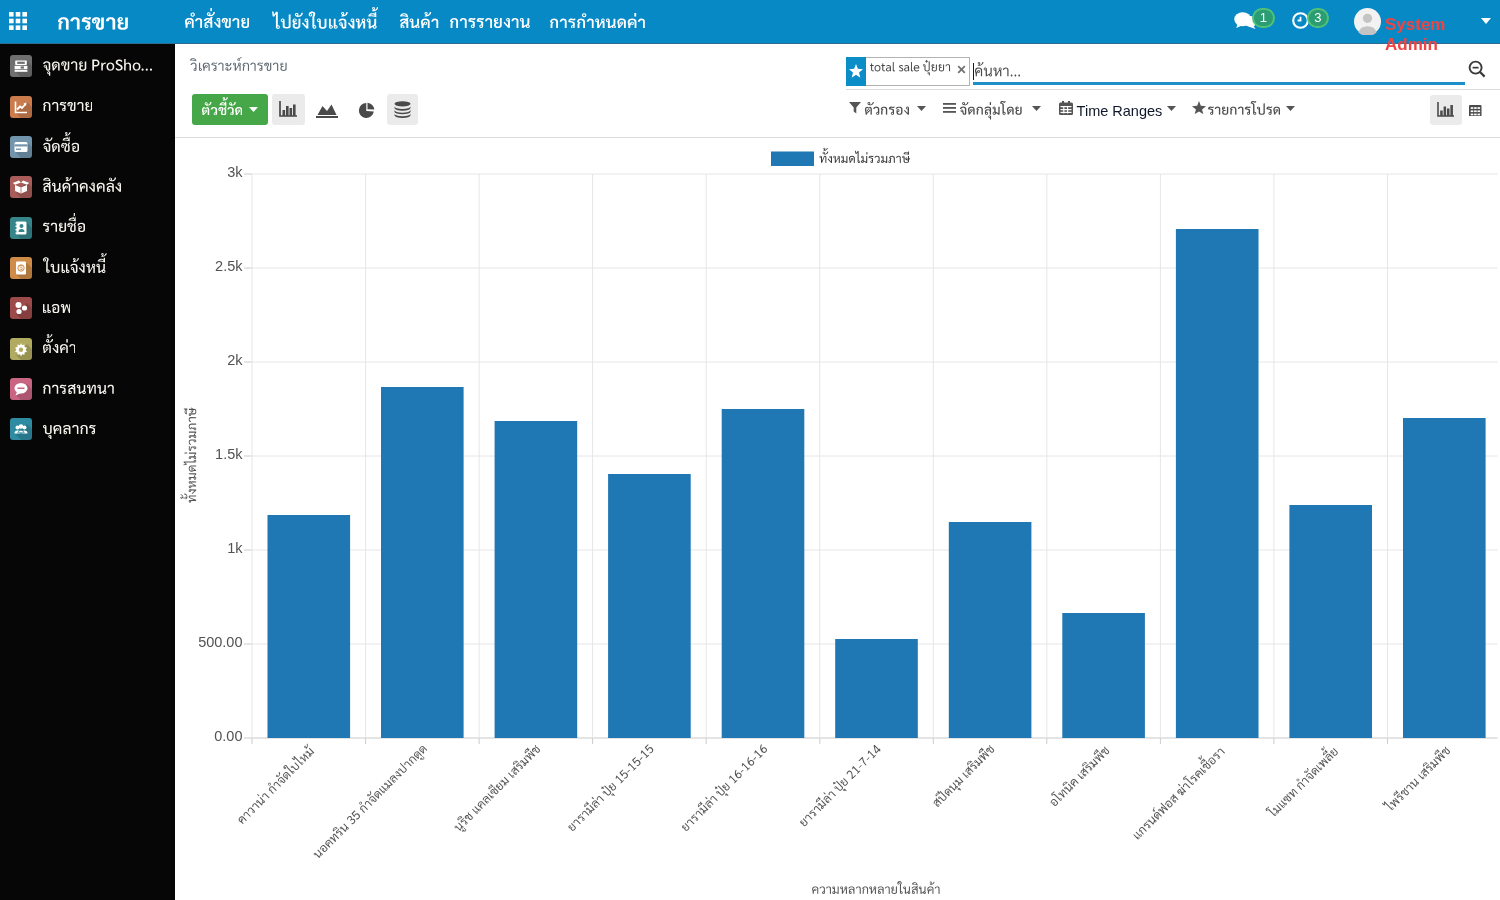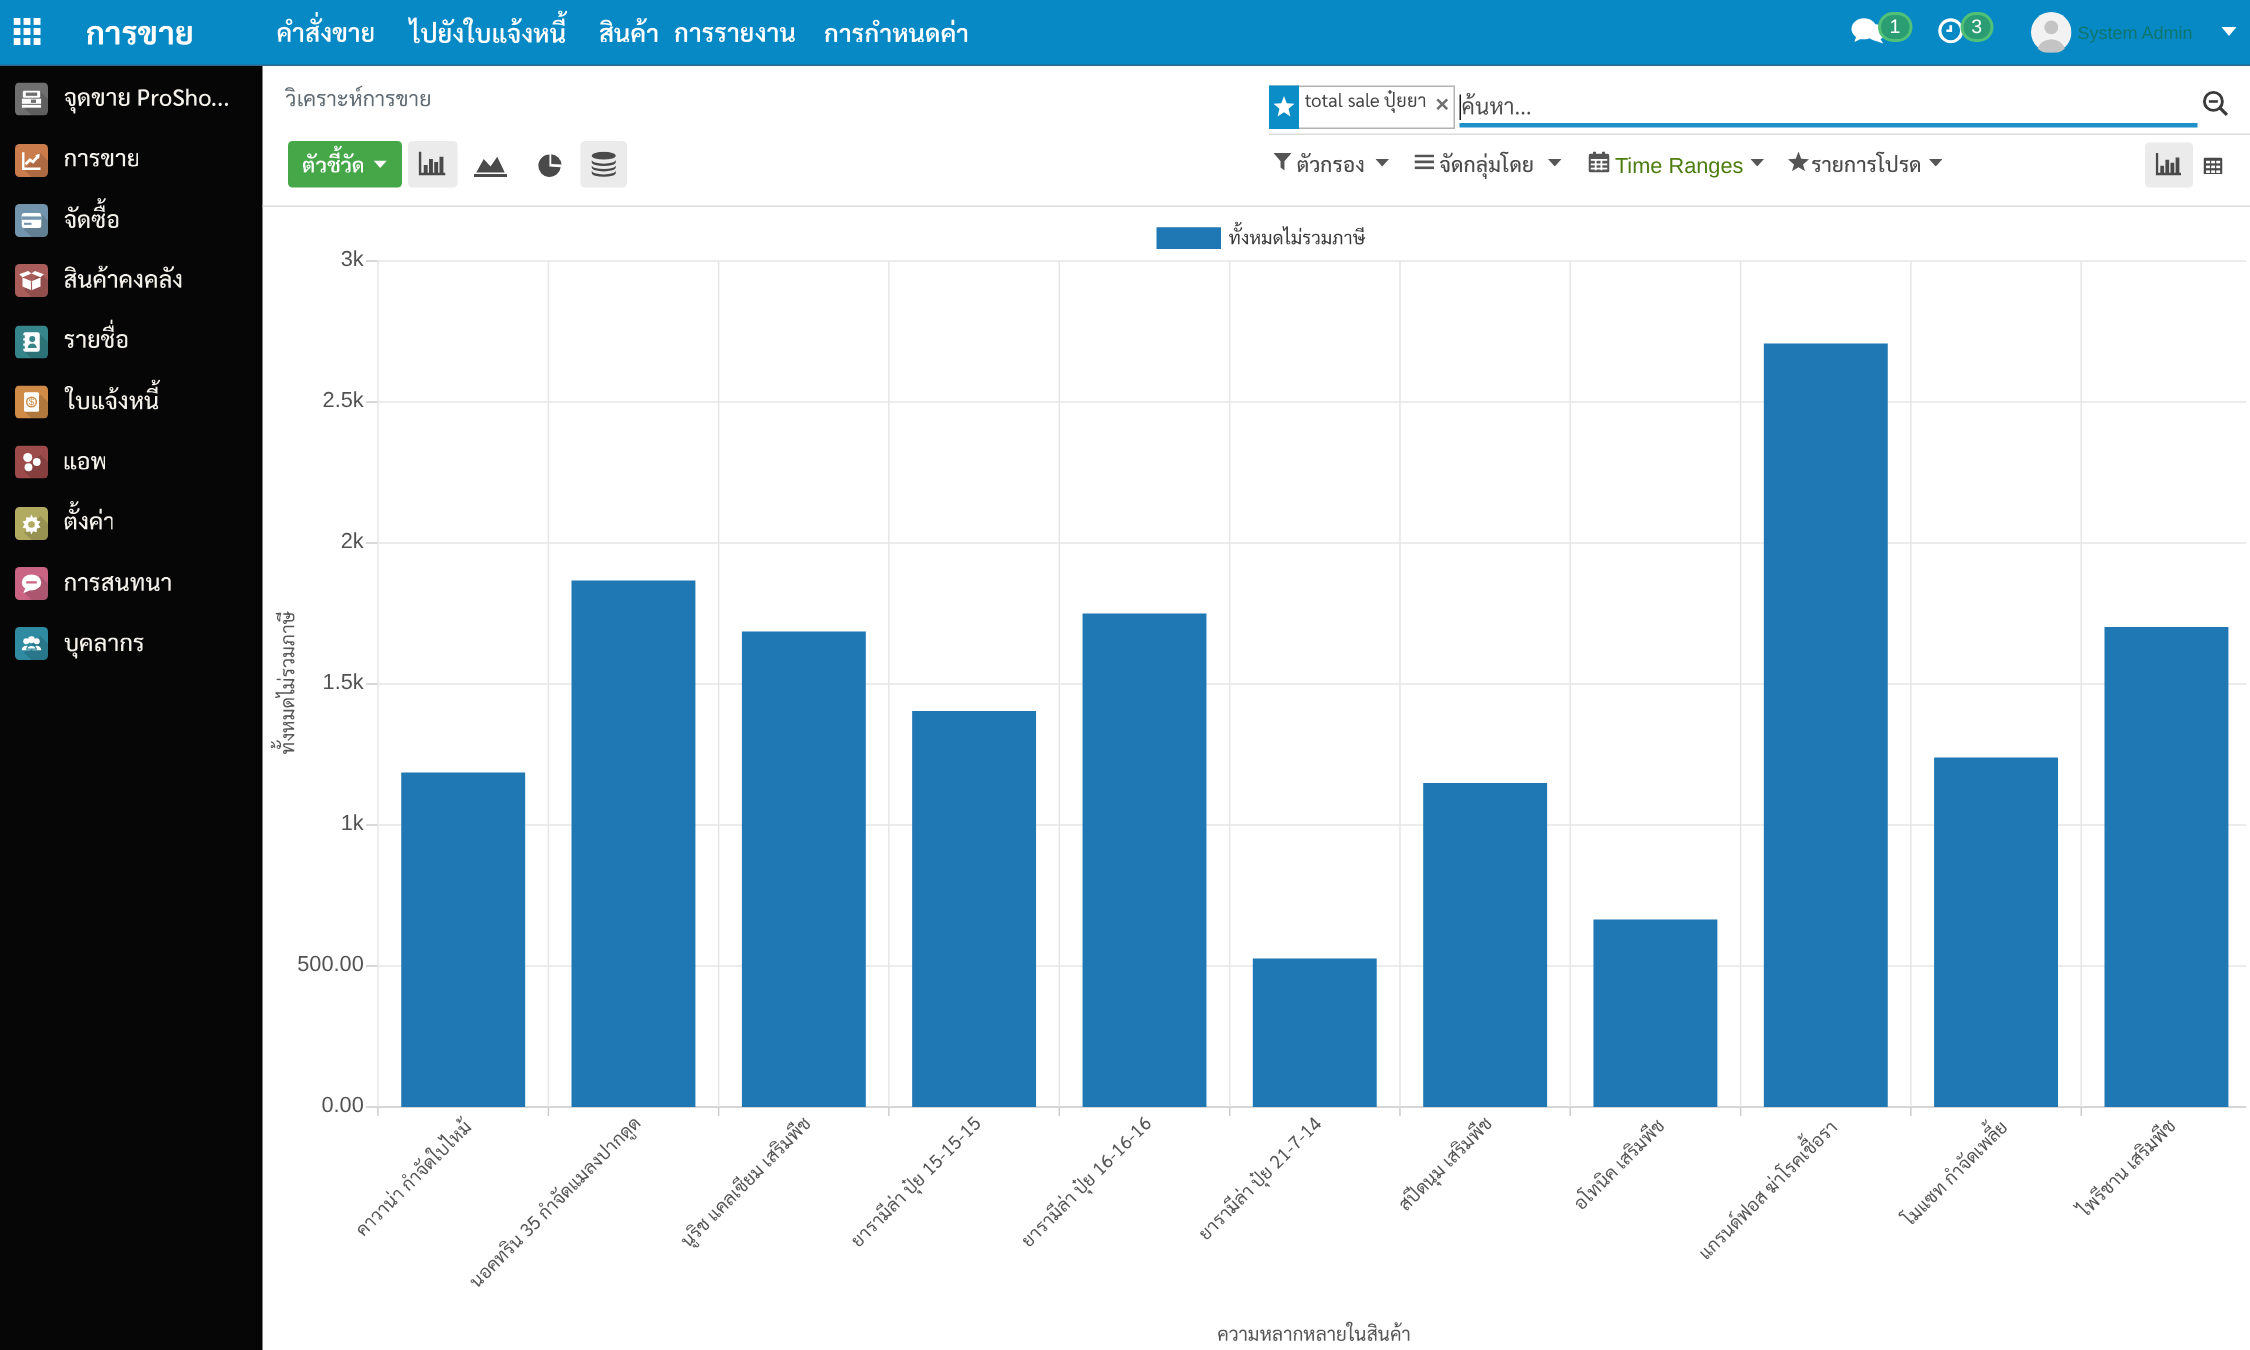--- a/index.html
+++ b/index.html
@@ -47,21 +47,21 @@
 <svg class="abs" style="left:1292px;top:12px" width="17" height="17" viewBox="0 0 17 17">
 <circle cx="8.5" cy="8.5" r="7.3" fill="none" stroke="#fff" stroke-width="2.1"></circle>
 <path d="M8.5 4.8 V8.5 H5.6" fill="none" stroke="#fff" stroke-width="1.8"></path>
     </svg>
 <div class="abs" style="left:1306.5px;top:7.5px;width:22.5px;height:20.5px;background:#2a9d72;border:2px solid #52c178;border-radius:10px;color:#fff;font-size:13px;text-align:center;line-height:16.5px">3</div>
 <svg class="abs" style="left:1354px;top:8px" width="27" height="27" viewBox="0 0 27 27">
 <circle cx="13.5" cy="13.5" r="13.5" fill="#f2f2f2"></circle>
 <circle cx="13.5" cy="10.3" r="4.6" fill="#c4c4c4"></circle>
 <path d="M4.5 24.5 a9.3 8.5 0 0 1 18 0 a13.5 13.5 0 0 1 -18 0 Z" fill="#c4c4c4"></path>
     </svg>
-<div class="abs" style="left:1385px;top:14.5px;color:#0f766e;font-size:12px;font-weight:normal">System Admin</div>
+<div class="abs" style="left:1385px;top:14.5px;color:#ef4444;font-size:17px;font-weight:bold">System Admin</div>
 <svg class="abs" style="left:1481px;top:18px" width="10" height="6" viewBox="0 0 10 6">
       <path d="M0 0 L10 0 L5 6 Z" fill="#fff"></path>
     </svg>
 <div class="abs" style="left:0;top:44px;width:175px;height:856px;background:#060606"></div>
 <svg class="abs" style="left:10px;top:55.3px" width="22" height="22" viewBox="0 0 22 22">
       <rect x="0" y="0" width="22" height="22" rx="3" fill="#6f6f6f"></rect>
       <path d="M6 17 L17 6 L22 11 L22 19 a3 3 0 0 1 -3 3 L11 22 Z" fill="rgba(0,0,0,0.14)"></path>
       <rect x="5.2" y="5.5" width="11.6" height="4.6" rx="0.8" fill="#fff"></rect>
       <rect x="7.2" y="6.7" width="7.6" height="2.2" fill="#6f6f6f"></rect>
       <rect x="4.6" y="10.8" width="12.8" height="3.4" fill="#fff"></rect>
@@ -245,21 +245,21 @@
 <svg class="abs" style="left:1059px;top:100.5px" width="14" height="14" viewBox="0 0 14 14">
 <rect x="0" y="1.5" width="14" height="12.5" rx="1.5" fill="#555"></rect>
 <rect x="3" y="0" width="2" height="3" fill="#555"></rect>
       <rect x="9" y="0" width="2" height="3" fill="#555"></rect>
 <rect x="1.5" y="5" width="11" height="1.2" fill="#fff"></rect>
 <rect x="4.2" y="5" width="1.2" height="7.5" fill="#fff"></rect>
       <rect x="8" y="5" width="1.2" height="7.5" fill="#fff"></rect>
 <rect x="1.5" y="8" width="11" height="1.2" fill="#fff"></rect>
       <rect x="1.5" y="10.8" width="11" height="1.2" fill="#fff"></rect>
     </svg>
-<div class="abs" style="left:1076.6px;top:102.5px;color:#4d7c0f;font-size:14.5px">Time Ranges</div>
+<div class="abs" style="left:1076.6px;top:102.5px;color:#0f172a;font-size:14.5px">Time Ranges</div>
 <svg class="abs" style="left:1166.5px;top:106px" width="9" height="5" viewBox="0 0 9 5">
       <path d="M0 0 L9 0 L4.5 5 Z" fill="#555"></path>
     </svg>
 <svg class="abs" style="left:1192px;top:100.5px" width="14" height="13.5" viewBox="0 0 24 23">
       <path d="M12 0 L15.1 8.2 L24 8.9 L17.2 14.7 L19.4 22.4 L12 17.8 L4.6 22.4 L6.8 14.7 L0 8.9 L8.9 8.2 Z" fill="#555"></path>
     </svg>
 <svg style="position:absolute;left:1208.3px;top:101.2px;" width="72.2" height="14.0" viewBox="0 0 72.2 14.0">
       <path d="M47.40 13.69L46.00 13.67L45.40 13.19L45.12 12.60L45.09 3.80L44.40 2.98L43.40 2.54L42.80 2.48L42.62 2.20L42.96 1.00L44.00 0.12L45.20 0.05L46.80 0.56L47.20 0.44L47.40 0.11L48.20 0.25L48.31 0.40L48.00 1.14L47.40 1.66L46.60 1.66L45.00 1.11L44.45 1.20L44.07 1.60L44.20 1.81L45.80 2.57L46.44 3.60L46.48 10.80L47.60 11.11L48.10 11.60L48.29 12.20L48.05 13.20L47.40 13.69ZM55.20 13.65L53.80 13.80L52.60 13.69L51.80 13.43L51.16 13.00L50.72 12.20L50.70 8.40L49.80 8.20L49.22 7.80L48.92 7.20L48.93 6.60L49.20 6.11L49.80 5.70L50.80 5.65L51.56 6.00L51.90 6.40L52.07 7.00L52.11 12.00L52.60 12.48L53.20 12.66L54.20 12.68L55.00 12.47L55.49 11.80L55.50 2.40L56.80 2.33L56.84 12.20L56.40 13.02L55.20 13.65ZM4.40 13.66L3.60 13.79L3.00 13.69L2.35 13.20L2.11 12.60L2.13 12.00L2.45 11.40L3.02 11.00L3.90 10.80L3.81 9.20L3.00 8.73L0.20 8.21L0.02 8.00L0.34 6.60L0.88 6.00L1.40 5.71L2.20 5.61L4.40 5.90L5.00 5.56L5.91 5.80L5.68 6.40L5.20 6.87L4.60 7.01L2.20 6.72L1.51 7.20L4.20 8.00L4.80 8.35L5.25 9.00L5.24 12.60L5.00 13.13L4.40 13.66ZM41.20 13.66L40.40 13.79L39.80 13.69L39.15 13.20L38.91 12.60L38.93 12.00L39.25 11.40L39.82 11.00L40.70 10.80L40.61 9.20L39.80 8.73L37.00 8.21L36.82 8.00L37.14 6.60L37.68 6.00L38.20 5.71L39.00 5.61L41.20 5.90L41.80 5.56L42.71 5.80L42.48 6.40L42.00 6.87L41.40 7.01L39.00 6.72L38.31 7.20L41.00 8.00L41.60 8.35L42.05 9.00L42.04 12.60L41.80 13.13L41.20 13.66ZM62.80 13.66L62.00 13.79L61.40 13.69L60.75 13.20L60.51 12.60L60.53 12.00L60.85 11.40L61.42 11.00L62.30 10.80L62.21 9.20L61.40 8.73L58.60 8.21L58.42 8.00L58.74 6.60L59.28 6.00L59.80 5.71L60.60 5.61L62.80 5.90L63.40 5.56L64.31 5.80L64.08 6.40L63.60 6.87L63.00 7.01L60.60 6.72L59.91 7.20L62.60 8.00L63.20 8.35L63.65 9.00L63.64 12.60L63.40 13.13L62.80 13.66ZM12.20 13.68L10.90 13.60L10.90 7.80L10.60 7.10L10.00 6.75L9.20 6.72L8.35 7.20L8.00 8.09L6.70 8.00L7.14 6.60L8.00 5.91L9.40 5.61L10.60 5.72L11.40 6.11L12.03 6.80L12.27 7.80L12.20 13.68ZM18.60 13.63L17.20 13.79L15.80 13.64L15.00 13.29L14.32 12.60L14.11 12.00L14.14 10.40L14.90 9.40L14.12 8.60L13.91 7.20L14.34 6.20L15.00 5.73L15.80 5.61L16.60 5.74L17.23 6.40L17.27 7.20L17.00 7.69L16.40 8.05L15.40 8.04L15.32 8.20L15.54 8.60L16.00 8.88L17.64 9.00L17.60 9.89L15.80 10.12L15.49 10.60L15.49 11.80L15.69 12.20L16.40 12.60L17.20 12.70L18.40 12.44L18.89 11.80L18.90 5.80L20.27 5.80L20.26 12.00L19.72 13.00L18.60 13.63ZM28.40 13.68L27.10 13.60L27.09 8.40L26.88 7.60L26.20 6.93L25.20 6.70L24.00 6.96L23.16 7.80L24.58 8.40L24.75 8.80L24.14 9.20L23.72 9.80L23.68 13.60L22.30 13.60L22.32 10.00L22.56 9.40L23.15 8.80L22.00 8.53L21.93 8.00L22.33 7.00L23.20 6.15L24.20 5.72L26.20 5.70L27.00 5.96L28.00 6.85L28.46 8.20L28.40 13.68ZM35.40 13.68L34.10 13.60L34.10 7.80L33.80 7.10L33.20 6.75L32.40 6.72L31.55 7.20L31.20 8.09L29.90 8.00L30.34 6.60L31.20 5.91L32.60 5.61L33.80 5.72L34.60 6.11L35.23 6.80L35.47 7.80L35.40 13.68ZM72.00 13.70L70.72 13.60L70.63 7.80L70.22 7.20L69.80 6.91L68.80 6.70L67.60 6.95L67.00 7.47L66.72 8.00L66.71 9.00L67.30 11.40L67.40 11.49L68.49 10.40L67.87 10.00L67.52 9.40L67.53 8.80L68.00 8.13L69.00 7.91L69.66 8.20L70.09 9.00L69.90 10.00L67.70 12.60L67.32 13.60L65.90 13.60L65.88 11.40L65.33 9.00L65.32 8.00L65.71 7.00L66.60 6.13L67.80 5.69L69.80 5.71L70.60 5.97L71.60 6.80L72.09 8.20L72.00 13.70ZM16.24 7.40L16.49 7.00L16.35 6.60L15.80 6.42L15.40 6.60L15.28 7.00L15.40 7.29L15.80 7.49L16.24 7.40ZM50.75 7.40L51.05 7.00L50.80 6.52L50.20 6.44L49.72 6.80L49.77 7.20L50.00 7.41L50.75 7.40ZM69.08 9.60L69.29 9.20L69.25 8.80L69.00 8.54L68.60 8.54L68.35 8.80L68.35 9.40L68.60 9.67L69.08 9.60ZM4.07 12.80L4.26 12.40L4.00 11.86L3.40 11.72L3.00 12.02L2.94 12.60L3.20 12.90L3.60 12.98L4.07 12.80ZM40.87 12.80L41.06 12.40L40.80 11.86L40.20 11.72L39.80 12.02L39.74 12.60L40.00 12.90L40.40 12.98L40.87 12.80ZM47.30 12.80L47.48 12.20L47.16 11.80L46.60 11.72L46.20 12.03L46.14 12.60L46.40 12.89L46.80 12.98L47.30 12.80ZM62.47 12.80L62.66 12.40L62.40 11.86L61.80 11.72L61.40 12.02L61.34 12.60L61.60 12.90L62.00 12.98L62.47 12.80Z" fill="#4c4c4c" fill-rule="evenodd"></path>
     </svg>
 <svg class="abs" style="left:1285.5px;top:106px" width="9" height="5" viewBox="0 0 9 5">

